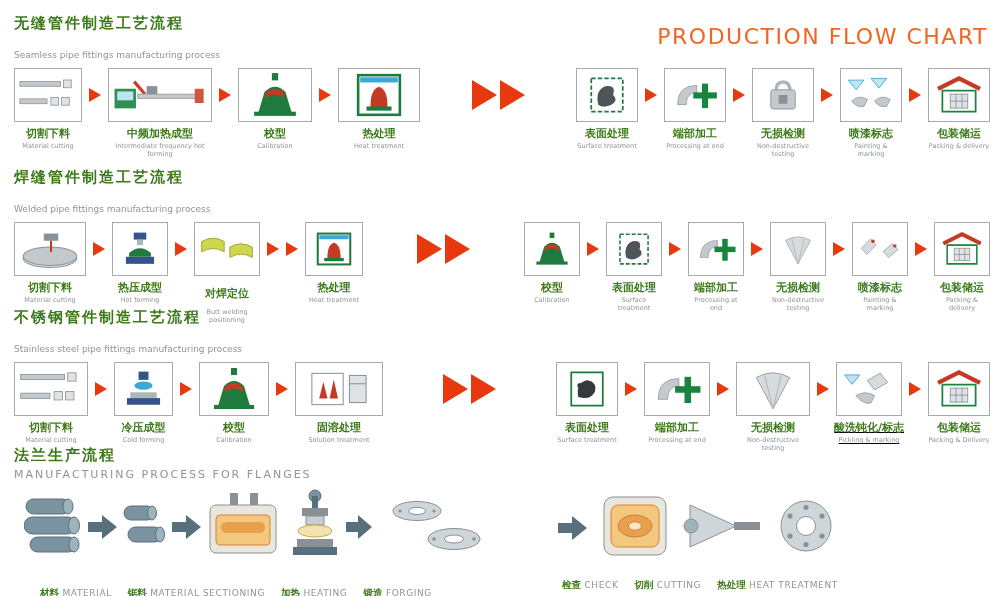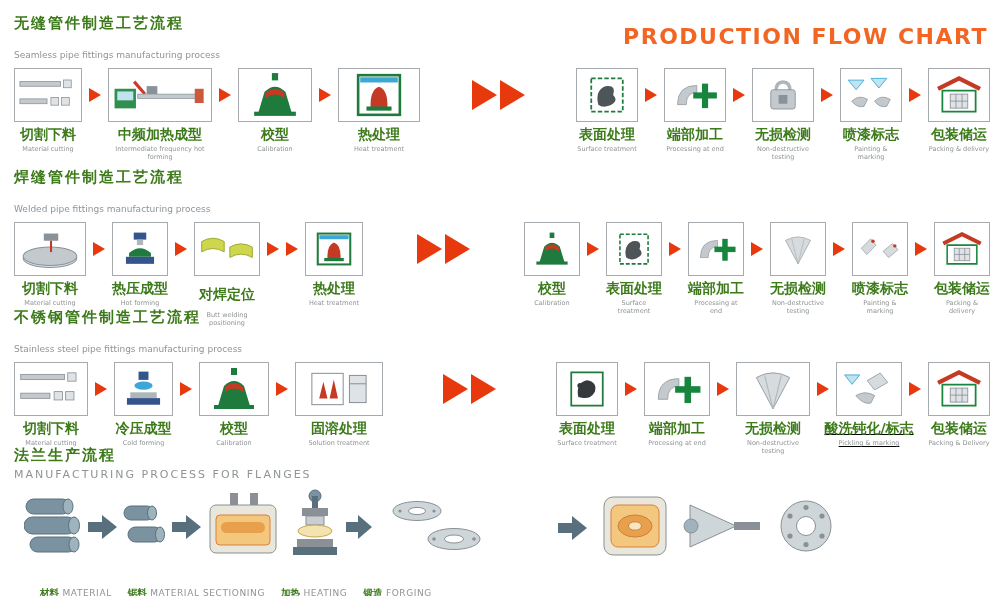--- a/index.html
+++ b/index.html
@@ -10,36 +10,36 @@
   }
   *{margin:0;padding:0;box-sizing:border-box}
   html,body{background:#fff}
   body{
     width:1000px;height:596px;position:relative;overflow:hidden;
     font-family:"DejaVu Sans","Liberation Sans",sans-serif;
   }
   .canvas{position:absolute;inset:0}
   .page-title{
     position:absolute;top:24px;right:12px;
-    color:var(--orange);font-size:22px;font-weight:700;letter-spacing:1.5px;
+    color:var(--orange);font-size:22px;font-weight:400;letter-spacing:1.5px;
     white-space:nowrap;
   }
   .section{position:absolute;left:14px;right:10px}
   .sec-title-cn{font-size:15px;font-weight:bold;color:var(--green);letter-spacing:2px;white-space:nowrap}
   .sec-title-en{font-size:9px;color:var(--gray);margin-top:17px;white-space:nowrap}
   .sec-title-en.flange-en{font-size:11px;letter-spacing:2px;margin-top:3px}
   .flow-row{display:flex;justify-content:space-between;align-items:flex-start;margin-top:8px}
   .group{display:flex;align-items:flex-start;gap:7px}
   .step{display:flex;flex-direction:column;align-items:center;flex:0 0 auto}
   .box{
     width:100%;height:54px;background:#fff;border:1px solid #a5abaf;
     display:flex;align-items:center;justify-content:center;padding:2px;
   }
   .box svg{display:block;width:100%;height:100%}
-  .cap-cn{font-size:14px;font-weight:bold;color:var(--green);margin-top:4px;white-space:nowrap}
+  .cap-cn{font-size:11px;font-weight:bold;color:var(--green);margin-top:4px;white-space:nowrap}
   .cap-en{font-size:6.5px;color:var(--gray);text-align:center;line-height:1.25;margin-top:1px;max-width:100%}
   .sm-arrow{
     width:0;height:0;flex:0 0 auto;
     border-top:7px solid transparent;border-bottom:7px solid transparent;
     border-left:12px solid var(--red);
     margin-top:20px;
   }
   .big-arrow{display:flex;gap:3px;margin-top:12px;flex:0 0 auto}
   .big-arrow span{
     width:0;height:0;
@@ -540,16 +540,17 @@
           <circle cx="268" cy="43" r="2.6" fill="#8a9096"></circle>
           <circle cx="252" cy="51.5" r="2.6" fill="#8a9096"></circle>
           <circle cx="236" cy="43" r="2.6" fill="#8a9096"></circle>
           <circle cx="236" cy="23" r="2.6" fill="#8a9096"></circle>
         </g>
       </svg>
     </div>
 
     <div class="flange-labels">
       <div class="flange-labels-left"><span class="flange-label"><b class="fl-cn">材料</b><i class="fl-en"> MATERIAL</i></span><span class="flange-label"><b class="fl-cn">锯料</b><i class="fl-en"> MATERIAL SECTIONING</i></span><span class="flange-label"><b class="fl-cn">加热</b><i class="fl-en"> HEATING</i></span><span class="flange-label"><b class="fl-cn">锻造</b><i class="fl-en"> FORGING</i></span></div>
+      <div class="flange-labels-right"><span class="flange-label"><b class="fl-cn">检查</b><i class="fl-en"> CHECK</i></span><span class="flange-label"><b class="fl-cn">切削</b><i class="fl-en"> CUTTING</i></span><span class="flange-label"><b class="fl-cn">热处理</b><i class="fl-en"> HEAT TREATMENT</i></span></div>
     </div>
   </div>
 
 </div>
 
 </body></html>

